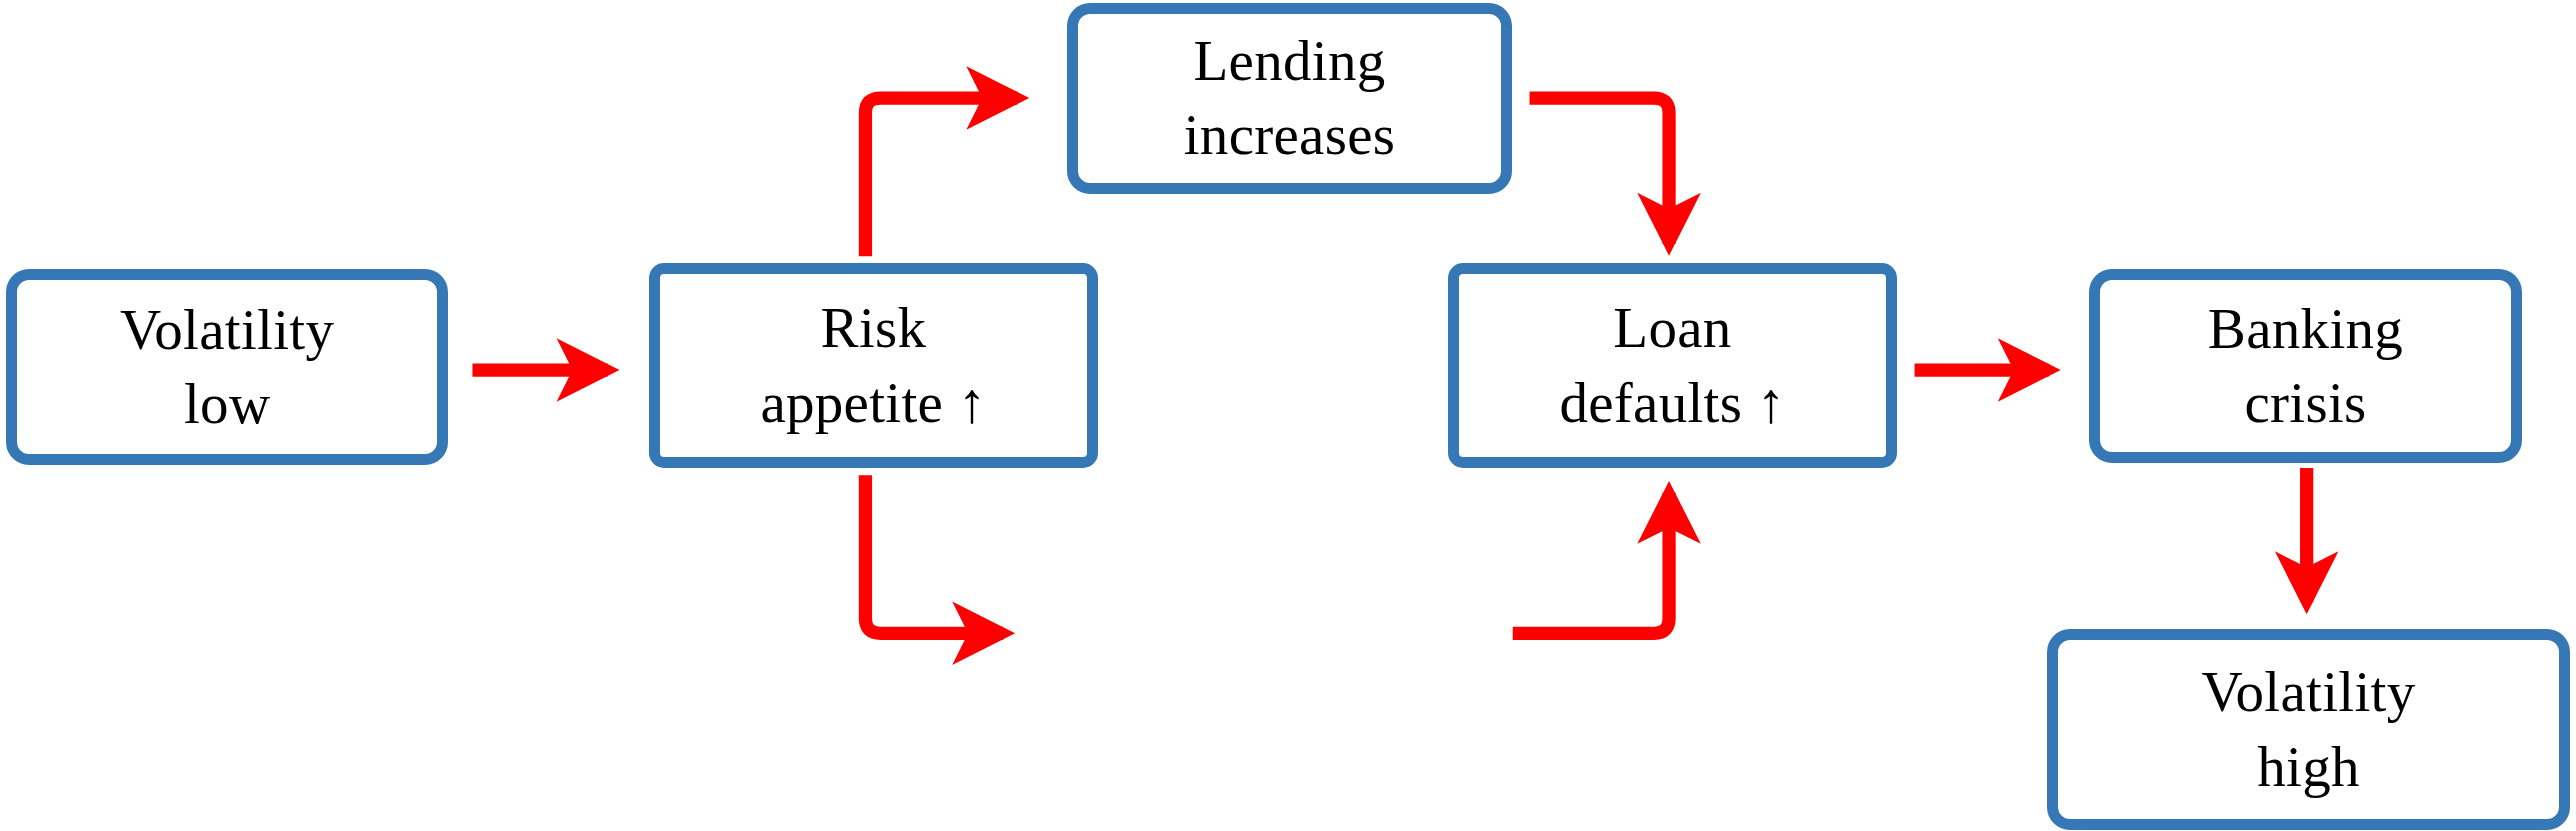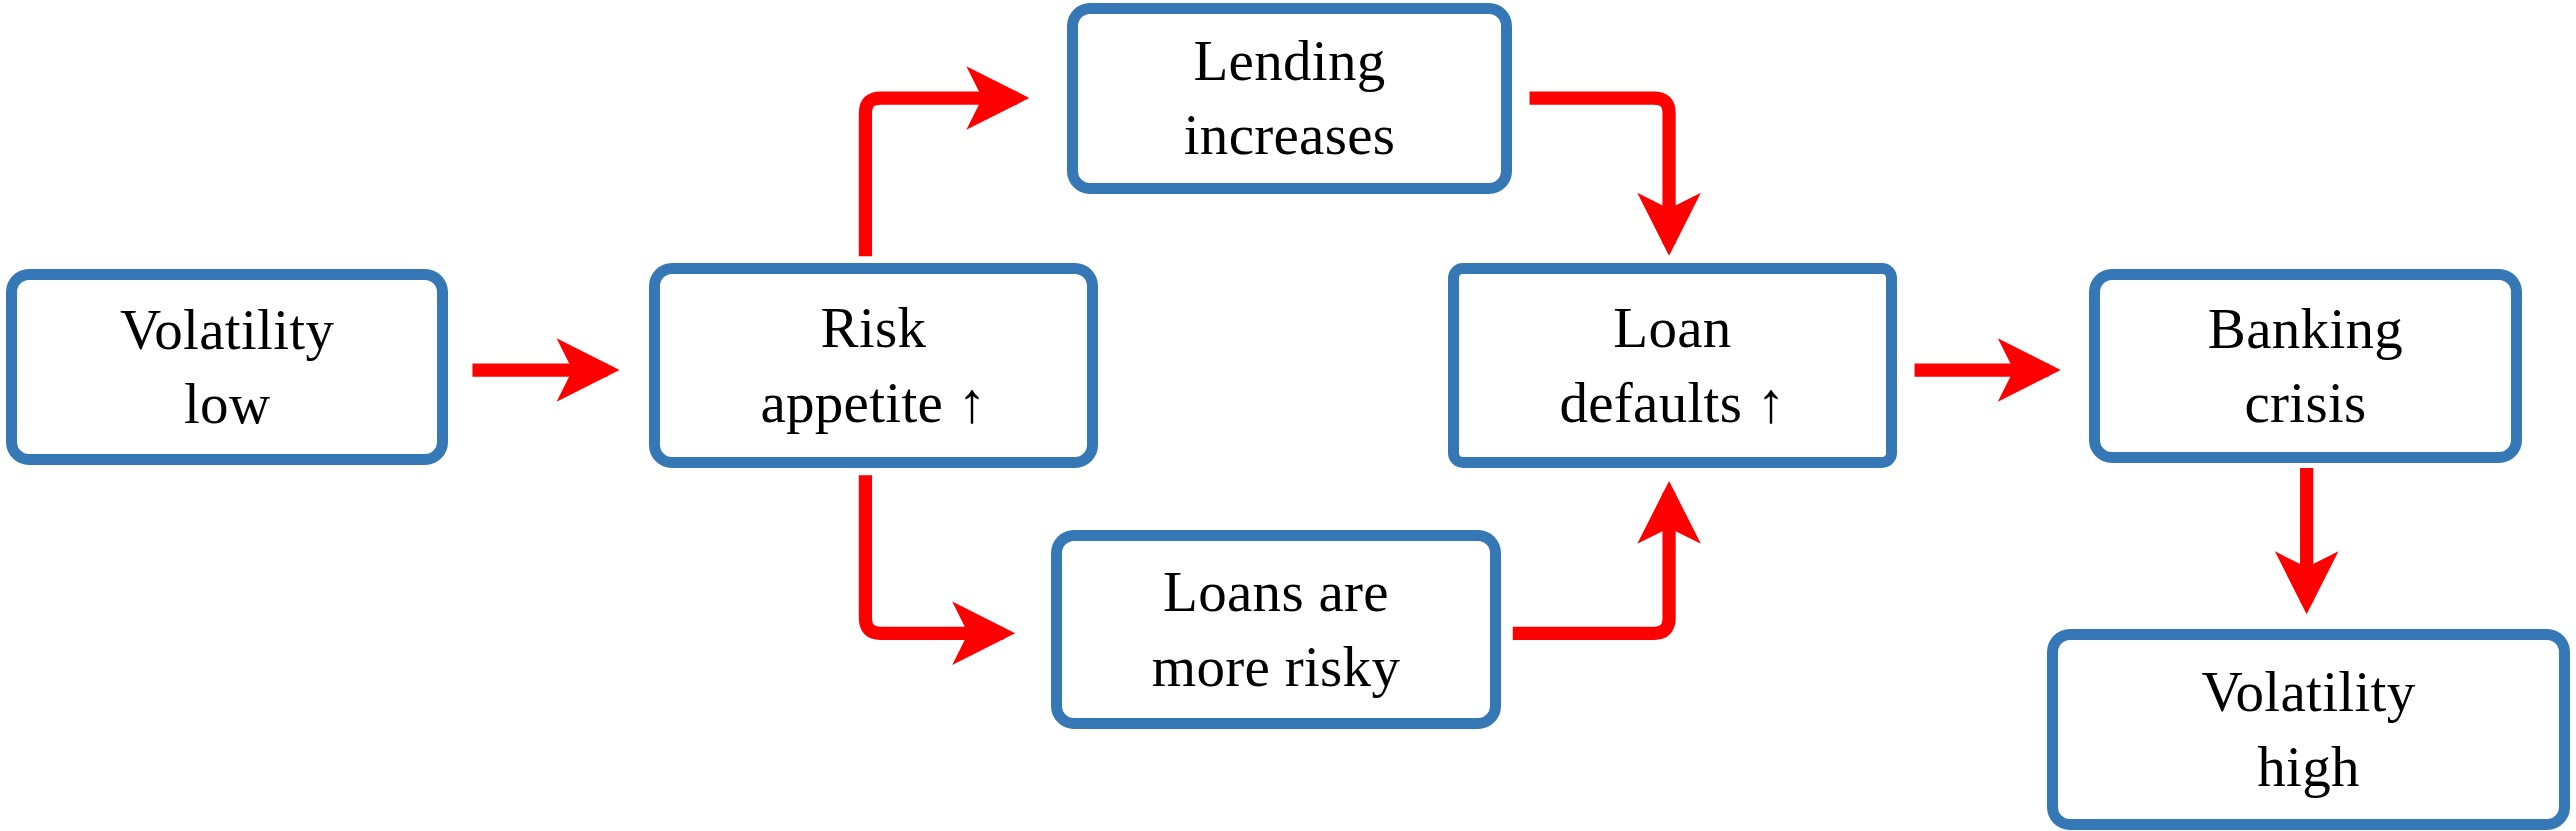--- a/index.html
+++ b/index.html
@@ -65,34 +65,30 @@
         <path d="M 2168 419 L 2320 419"></path>
         <path d="M 2612 530 L 2612 682"></path>
       </g>
   </svg>
 
   <div class="node-box" style="left: 6.2px; top: 269px; width: 442px; height: 196px; border-width: 11.5px; border-color: rgb(53, 120, 181); border-radius: 23px; background: rgb(255, 255, 255);">
     <span class="node-label">Volatility
 low</span>
   </div>
 
-  <div class="node-box" style="left: 649px; top: 263px; width: 449px; height: 205px; border-width: 11.5px; border-color: rgb(53, 120, 181); border-radius: 23px; background: rgb(255, 255, 255);">
+  <div class="node-box" style="left: 649px; top: 263px; width: 449px; height: 205px; border-width: 11.5px; border-color: rgb(53, 120, 181); border-radius: 15px; background: rgb(255, 255, 255);">
     <span class="node-label">Risk
 appetite ↑</span>
   </div>
 
   <div class="node-box" style="left: 1067px; top: 2.6px; width: 445px; height: 191px; border-width: 11.5px; border-color: rgb(53, 120, 181); border-radius: 23px; background: rgb(255, 255, 255); align-items: center;">
     <span class="node-label">Lending
 increases</span>
   </div>
 
-  <div class="node-box" style="left: 1051px; top: 530px; width: 450px; height: 199px; border-width: 11.5px; border-color: rgb(53, 120, 181); border-radius: 23px; background: rgb(255, 255, 255);">
-    <span class="node-label">Loans are
-more risky</span>
-  </div>
 
   <div class="node-box" style="left: 1448px; top: 263px; width: 449px; height: 205px; border-width: 11.5px; border-color: rgb(53, 120, 181); border-radius: 15px; background: rgb(255, 255, 255);">
     <span class="node-label">Loan
 defaults ↑</span>
   </div>
 
   <div class="node-box" style="left: 2089px; top: 269px; width: 433px; height: 194px; border-width: 11.5px; border-color: rgb(53, 120, 181); border-radius: 23px; background: rgb(255, 255, 255); align-items: center;">
     <span class="node-label">Banking
 crisis</span>
   </div>

